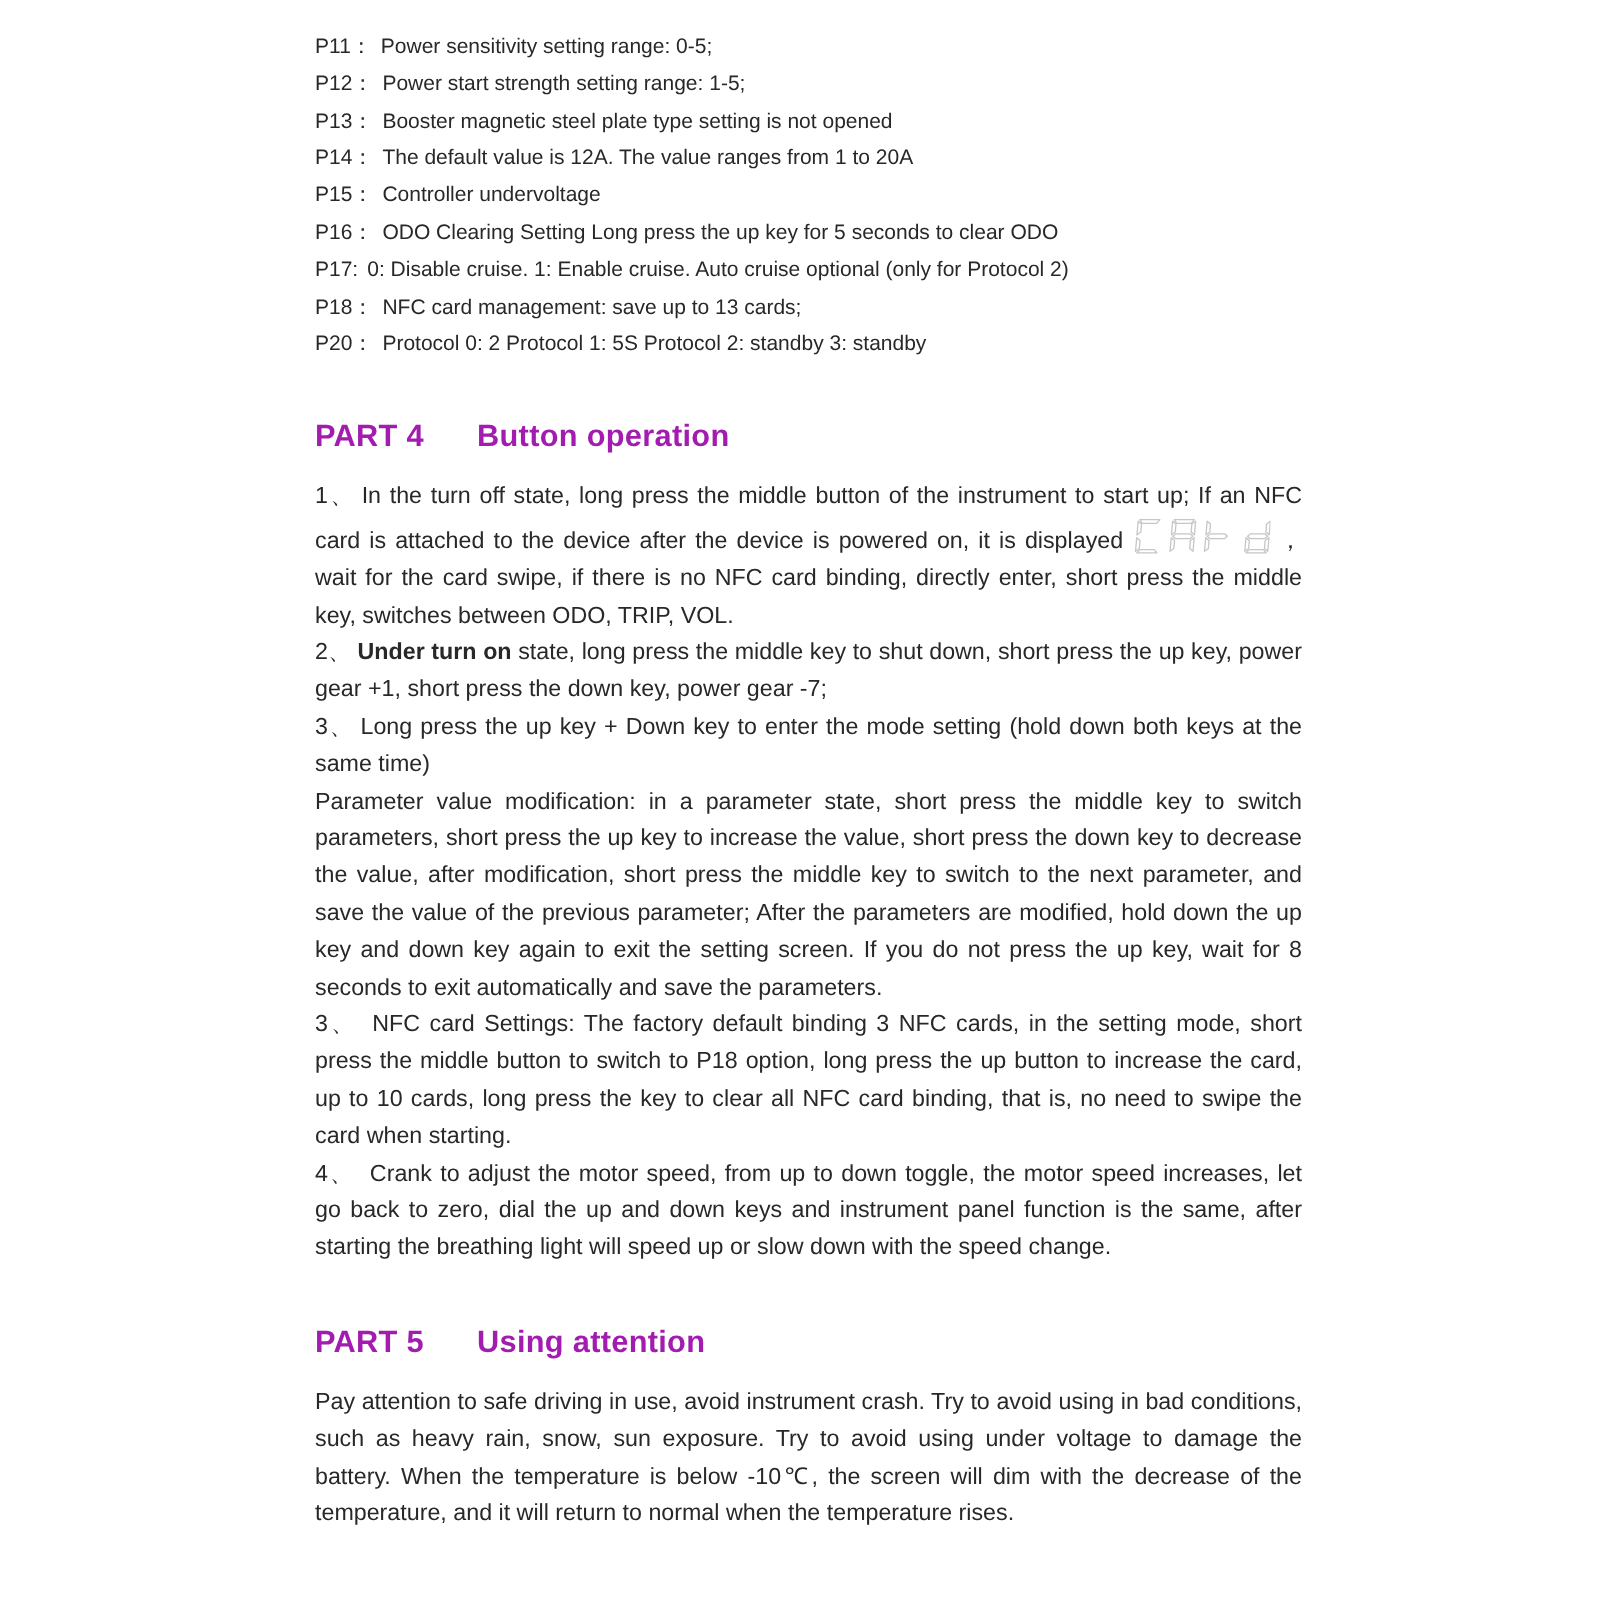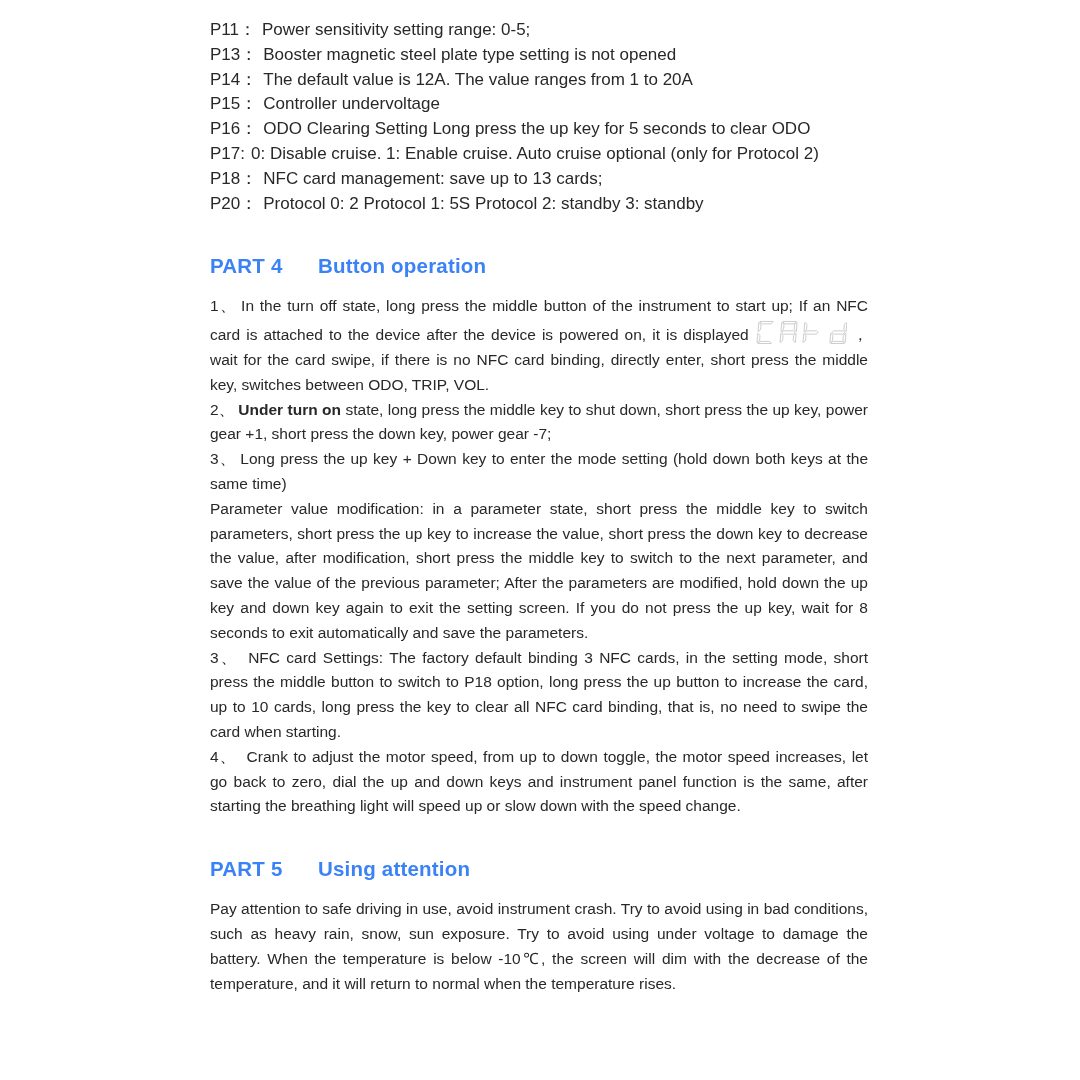--- a/index.html
+++ b/index.html
@@ -12,28 +12,28 @@
     color: #282828;
     overflow: hidden;
   }
   .content {
     position: absolute;
     left: 210px;
     top: 18px;
     width: 658px;
   }
   
-  .param-list { font-size: 17px; line-height: 24.8px; }
+  .param-list { font-size: 14px; line-height: 24.8px; }
   .param-row { white-space: nowrap; }
   .pid { margin-right: 6px; }
   
   .section-heading {
     font-size: 20.5px;
     font-weight: 700;
-    color: #3b82f6;
+    color: #a21caf;
     line-height: 28px;
     margin-top: 36px;
     margin-bottom: 14px;
     letter-spacing: 0.2px;
   }
   .section-heading .h-num { display: inline-block; width: 108px; }
   
   .body-text { font-size: 15.5px; line-height: 24.8px; }
   .para { text-align: justify; margin: 0; }
   .num { margin-right: 4px; }
@@ -54,20 +54,21 @@
   }
 </style>
 </head>
 <body>
 
 <div class="page">
   <div class="content">
 
     <div class="param-list">
       <div class="param-row"><span class="pid">P11：</span><span>Power sensitivity setting range: 0-5;</span></div>
+      <div class="param-row"><span class="pid">P12：</span><span>Power start strength setting range: 1-5;</span></div>
       <div class="param-row"><span class="pid">P13：</span><span>Booster magnetic steel plate type setting is not opened</span></div>
       <div class="param-row"><span class="pid">P14：</span><span>The default value is 12A. The value ranges from 1 to 20A</span></div>
       <div class="param-row"><span class="pid">P15：</span><span>Controller undervoltage</span></div>
       <div class="param-row"><span class="pid">P16：</span><span>ODO Clearing Setting Long press the up key for 5 seconds to clear ODO</span></div>
       <div class="param-row"><span class="pid">P17:</span><span>0: Disable cruise. 1: Enable cruise. Auto cruise optional (only for Protocol 2)</span></div>
       <div class="param-row"><span class="pid">P18：</span><span>NFC card management: save up to 13 cards;</span></div>
       <div class="param-row"><span class="pid">P20：</span><span>Protocol 0: 2 Protocol 1: 5S Protocol 2: standby 3: standby</span></div>
     </div>
 
     <div class="section-heading">

